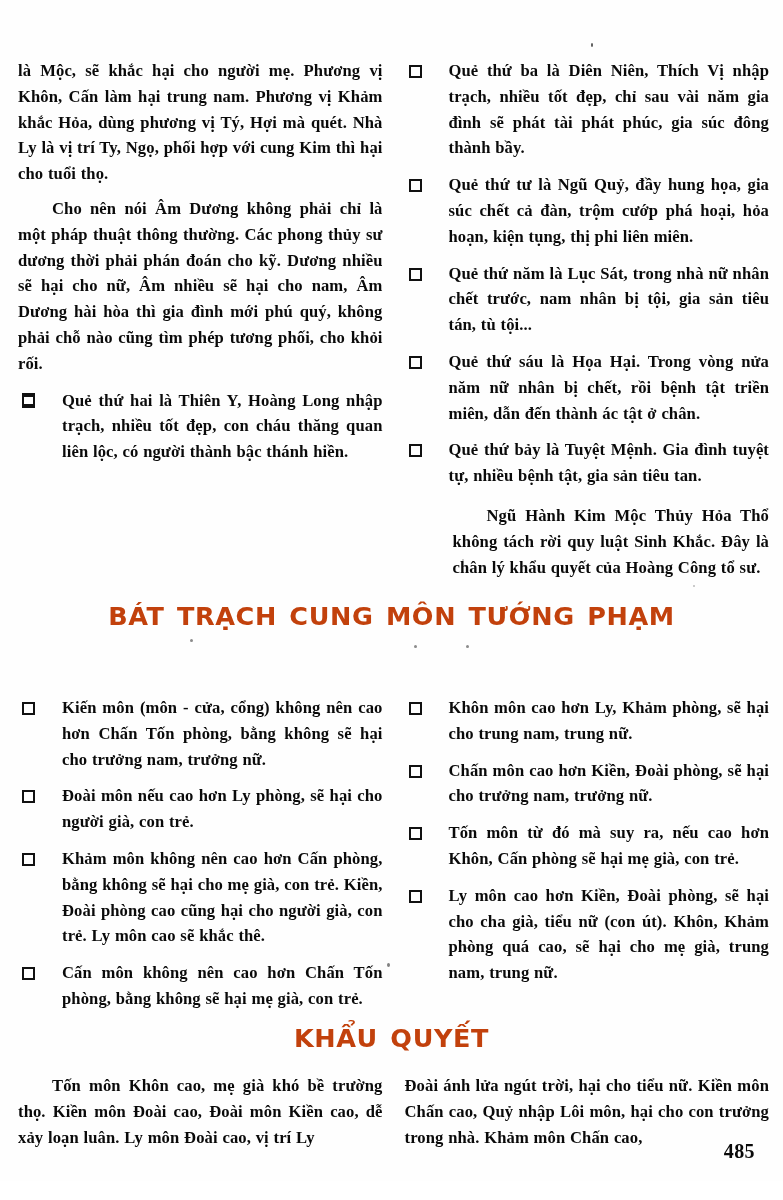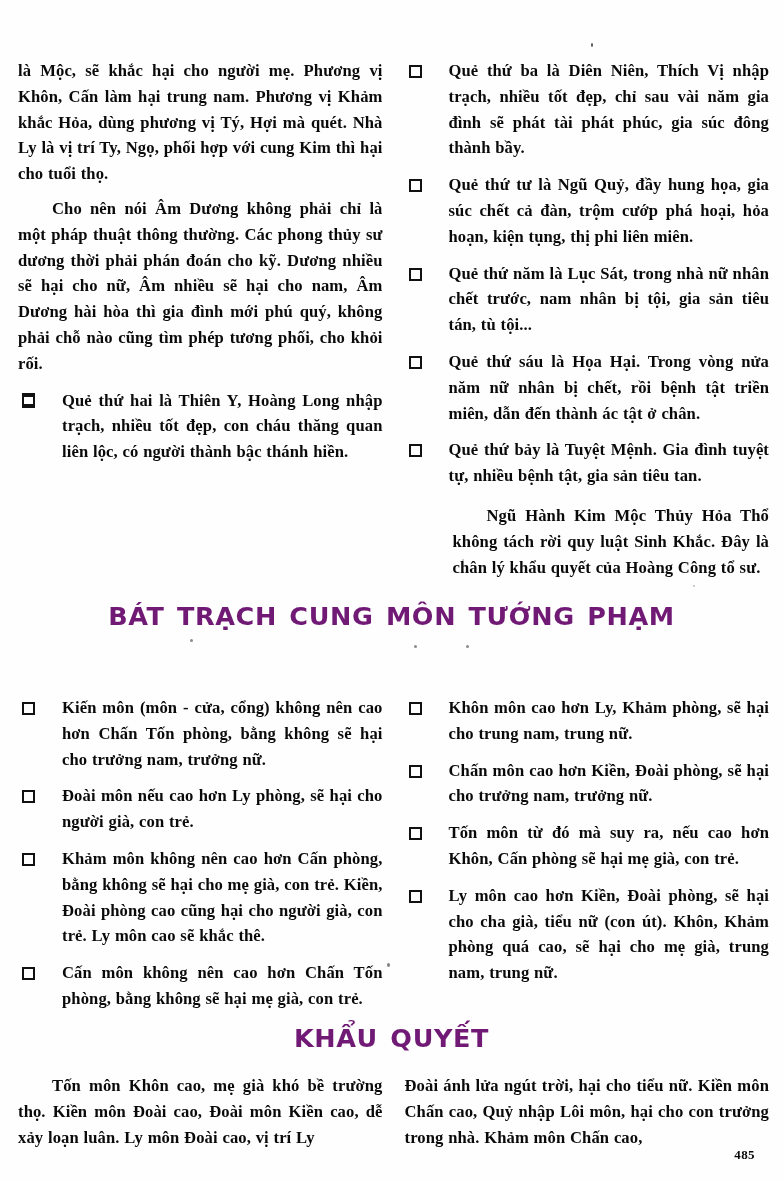--- a/index.html
+++ b/index.html
@@ -83,36 +83,36 @@
 
   
   h2.section-title {
     font-family: "DejaVu Sans", "Liberation Sans", sans-serif;
     font-weight: 700;
     font-size: 25.5px;
     letter-spacing: .6px;
     word-spacing: 3px;
     text-align: center;
     margin: 0;
-    color: #701a75;
+    color: #c2410c;
     white-space: nowrap;
   }
 
   
   #block-top      { top: 58px; }
   #heading-batrach{ position: absolute; left: 0; right: 0; top: 601px; }
   #block-mid      { top: 655px; margin-top: 40px; }
   #heading-khauquyet { position: absolute; left: 0; right: 0; top: 1023px; }
   #block-bottom   { top: 1073px; }
 
   .page-number {
     position: absolute;
     right: 28px;
     bottom: 18px;
-    font-size: 13px;
+    font-size: 20px;
     font-weight: 700;
     font-family: "Liberation Serif", serif;
     letter-spacing: .4px;
   }
 </style>
 </head>
 <body>
 
 <div class="page">
 

